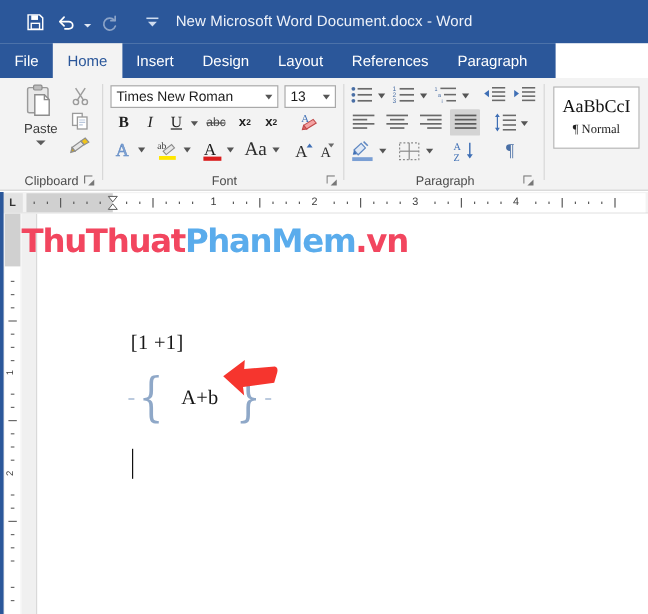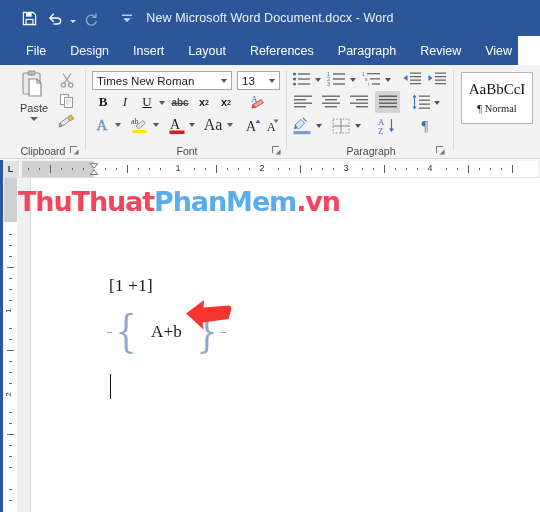--- a/index.html
+++ b/index.html
@@ -52,24 +52,23 @@
     display: flex; align-items: center; justify-content: center;
     color: #eef2f9;
     font-size: 12.5px;
     letter-spacing: .1px;
     pointer-events: none;
   }
 
   
   .tabbar {
     position: absolute; left: 0; top: 36px;
-    width: 518px; height: 29px;
+    width: 463px; height: 29px;
     background: #2b579a;
     display: flex; align-items: flex-start;
-    padding-left: 14px;
   }
   .tab {
     height: 29px;
     padding: 0 12px;
     display: flex; align-items: center;
     color: #ffffff;
     font-size: 12.5px;
     white-space: nowrap;
   }
   .tab.active {
@@ -365,22 +364,23 @@
           <rect x="2" y="3.6" width="10" height="1.3" fill="#cfdcef"></rect>
           <path d="M3.3 7.2 7 11l3.7-3.8z" fill="#cfdcef"></path>
         </svg>
       </div>
     </div>
     <div class="title-text">New Microsoft Word Document.docx  -  Word</div>
   </div>
 
   <div class="tabbar">
     <div class="tab file">File</div>
+    <div class="tab active">Home</div>
+    <div class="tab">Insert</div>
     <div class="tab">Design</div>
-    <div class="tab">Insert</div>
     <div class="tab">Layout</div>
     <div class="tab">References</div>
     <div class="tab">Paragraph</div>
     <div class="tab">Review</div>
     <div class="tab">View</div>
   </div>
 
   <div class="ribbon">
 
     <div class="grp" id="grp-clipboard">
@@ -439,21 +439,21 @@
       </div>
 
       <div class="ficon" style="left:8px; top:28px; width:16px; height:18px;
            font-family:'Liberation Serif',serif; font-weight:bold; font-size:13px;">B</div>
       <div class="ficon" style="left:30px; top:28px; width:16px; height:18px;
            font-family:'Liberation Serif',serif; font-style:italic; font-size:13px;">I</div>
       <div class="ficon" style="left:52px; top:28px; width:16px; height:18px;
            font-family:'Liberation Serif',serif; text-decoration:underline; font-size:13px;">U</div>
       <div class="mini-caret" style="left:72px; top:36px;"></div>
       <div class="ficon" style="left:82px; top:28px; width:22px; height:18px;
-           font-size:10px; text-decoration:line-through; color:#4a4a4a;font-weight:bold;">abc</div>
+           font-size:10px; text-decoration:line-through; color:#4a4a4a;">abc</div>
       <div class="ficon" style="left:108px; top:28px; width:18px; height:18px; font-size:11px; font-weight:bold;">
         <span>x</span>
           <sub style="font-size:7px;">2</sub>
       </div>
       <div class="ficon" style="left:130px; top:28px; width:18px; height:18px; font-size:11px; font-weight:bold;">
         <span>x</span>
           <sup style="font-size:7px;">2</sup>
       </div>
       <div class="ficon" style="left:160px; top:27px; width:20px; height:20px;">
         <svg width="18" height="18" viewBox="0 0 18 18">

